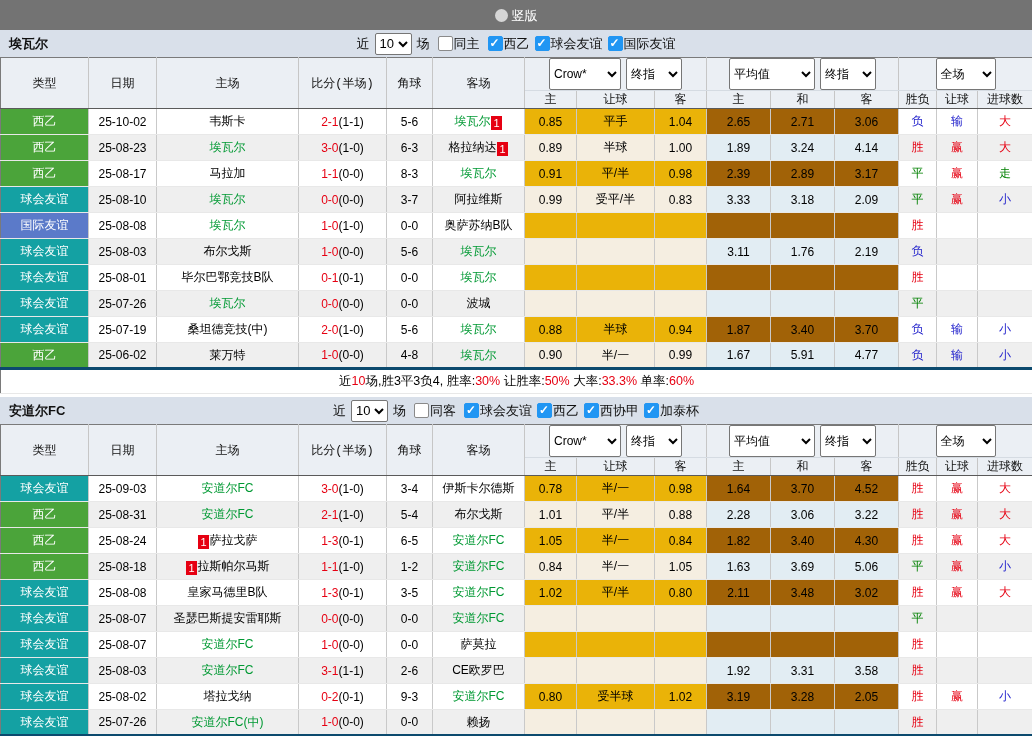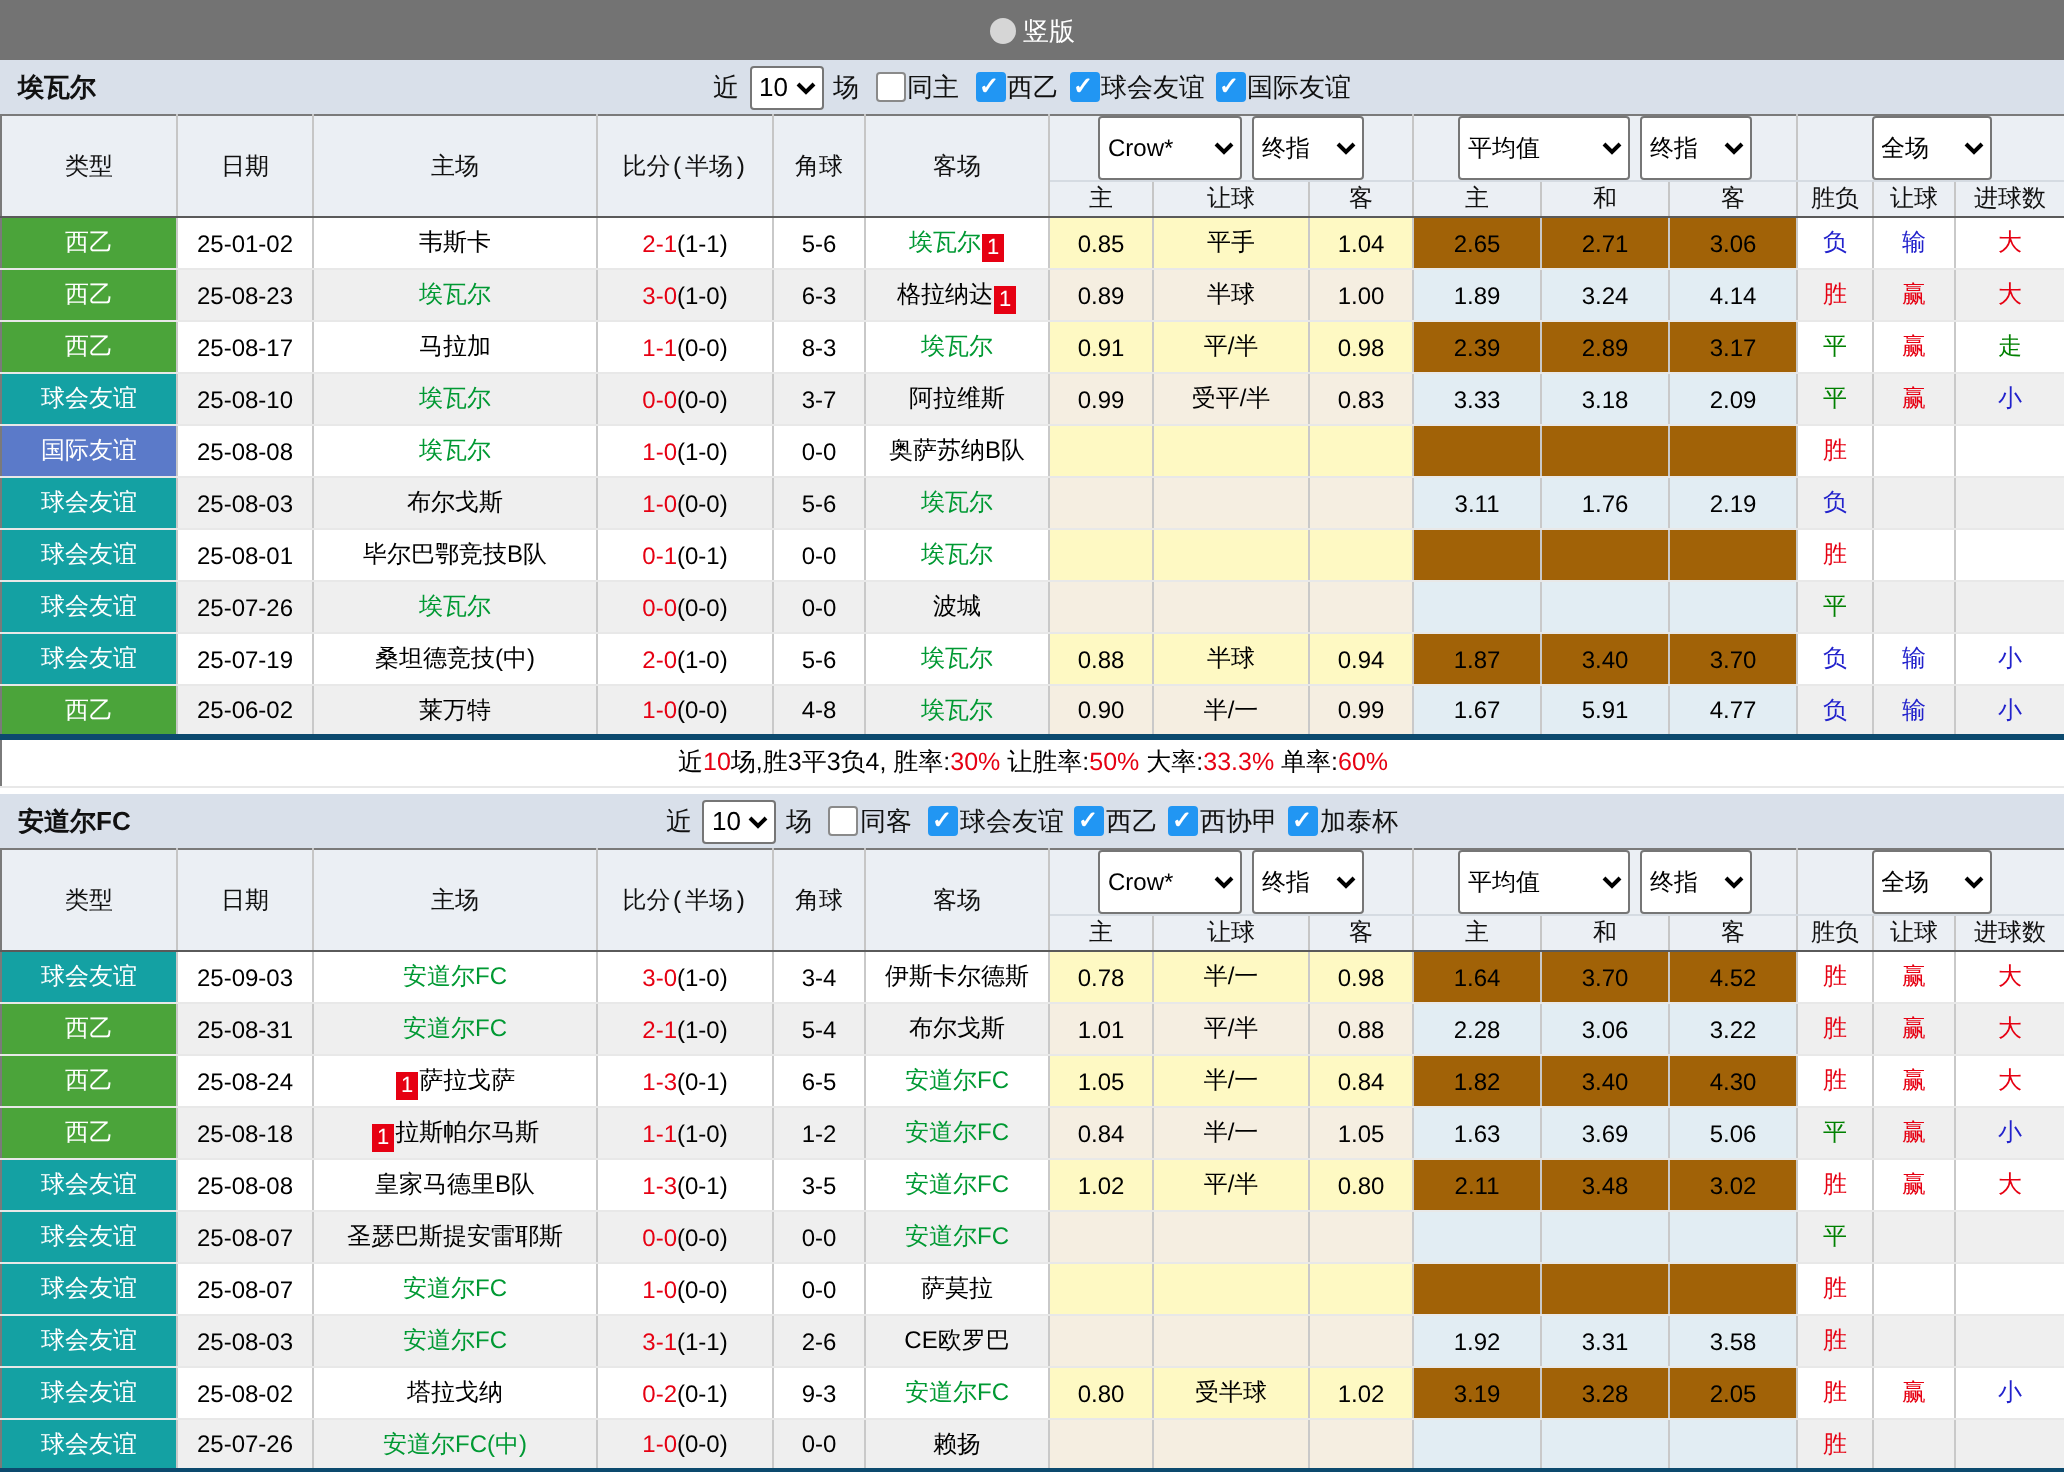--- a/index.html
+++ b/index.html
@@ -39,21 +39,21 @@
   tr.h1 th { height:22px; border-bottom:1px solid #d5dbe2; }
   tr.h1 th.lab { border-bottom:1px solid #5a5a5a;font-family:Liberation Mono, monospace; }
   tr.h2 th { height:16px; border-bottom:1px solid #5a5a5a; }
   tr.h1 select { height:32px; font-size:12px; }
   .selgap { display:inline-block; width:5px; }
 
   td { font-size:12px; text-align:center; height:26px; padding:0 1px;
        border-right:1px solid #c9c9c9; border-bottom:1px solid #e8e8e8;
        white-space:nowrap; overflow:hidden; color:#000; background:#fff; }
   tbody tr:nth-child(even) td { background:#efefef; }
-  td.c-asia { background:#fef9c3; }
+  td.c-asia { background:#eab308; }
   td.c-euro { background:#a16207; }
   tbody tr:nth-child(even) td.c-asia { background:#f5eee1; }
   tbody tr:nth-child(even) td.c-euro { background:#e2edf3; }
   td.c-type { color:#fff; }
   .tname { color:#000; }
   .tname.green { color:#009933; }
   .sc { color:#e60012; }
   .half { color:#000; }
   .badge1 { display:inline-block; background:#e60012; color:#fff; font-size:11px;
     line-height:14px; height:14px; padding:0 2px; margin:0 1px; vertical-align:-2px; }
@@ -153,21 +153,21 @@
           <th>和</th>
           <th>客</th>
           <th>胜负</th>
           <th>让球</th>
           <th>进球数</th>
         </tr>
       </thead>
       <tbody>
           <tr>
             <td class="c-type" style="background: rgb(75, 164, 58);">西乙</td>
-            <td>25-01-02</td>
+            <td>25-10-02</td>
             <td><span class="tname">韦斯卡</span></td>
             <td><span class="sc">2-1</span><span class="half">(1-1)</span></td>
             <td>5-6</td>
             <td><span class="tname green">埃瓦尔</span><span class="badge1">1</span></td>
             <td class="c-asia">0.85</td>
             <td class="c-asia">平手</td>
             <td class="c-asia">1.04</td>
             <td class="c-euro">2.65</td>
             <td class="c-euro">2.71</td>
             <td class="c-euro">3.06</td>

